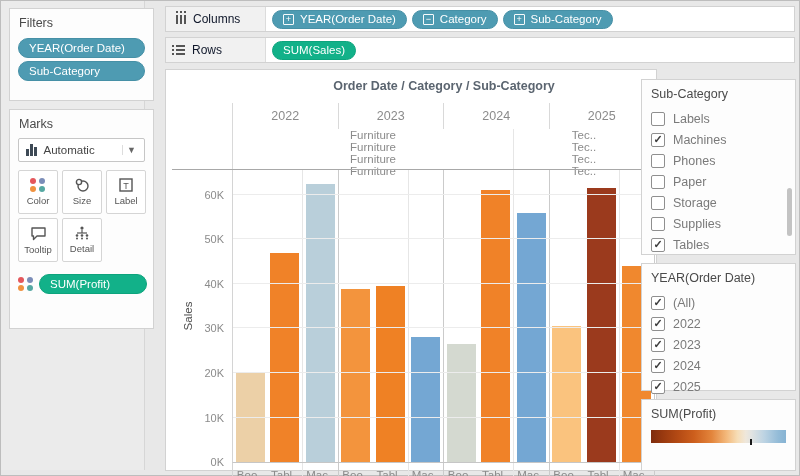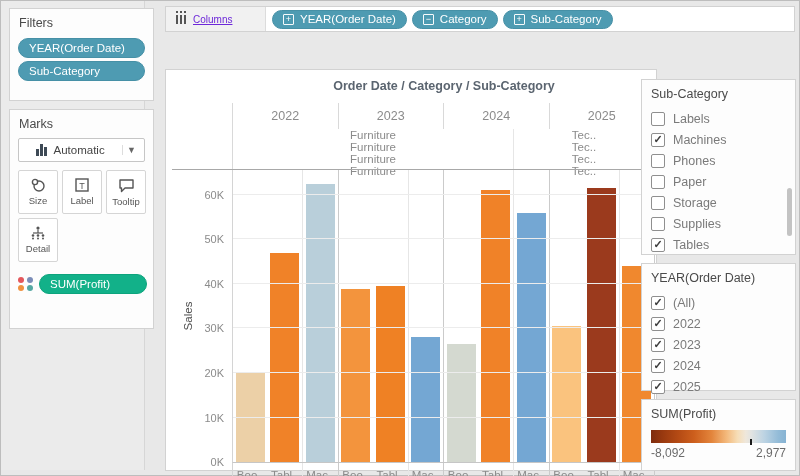--- a/index.html
+++ b/index.html
@@ -16,37 +16,37 @@
 
   
   .sidebar { position:absolute; left:0; top:0; width:144px; height:469px; background:#ebebeb; border-right:1px solid #d6d6d6; }
   .filters-card { left:8px; top:7px; width:145px; height:93px; }
   .pill { display:flex; align-items:center; height:20px; border-radius:10px; color:#fff; font-size:11.5px; padding:0 10px; white-space:nowrap; }
   .pill.dim { background:#4e9bb2; border:1px solid #4690a6; }
   .pill.meas { background:#12b189; border:1px solid #0da47d; }
   .filters-card .pill { margin:3px 8px 0 8px; }
 
   .marks-card { left:8px; top:108px; width:145px; height:220px; }
-  .marktype { display:flex; align-items:center; margin:2px 8px 8px 8px; height:24px; border:1px solid #c6c6c6; background:#fff; border-radius:2px; padding:0 4px 0 17px; }
+  .marktype { display:flex; align-items:center; margin:2px 8px 8px 8px; height:24px; border:1px solid #c6c6c6; background:#fff; border-radius:2px; padding:0 4px 0 7px; }
   .marktype-label { font-size:11.5px; color:#444; flex:1; margin-left:7px; }
   .caret-box { border-left:1px solid #ddd; padding:0 4px; color:#666; font-size:9px; }
   .minibar { display:flex; align-items:flex-end; gap:1.5px; height:12px; }
   .minibar i { width:2.5px; background:#3e4a56; display:block; }
   .marks-grid { display:flex; flex-wrap:wrap; gap:4px; margin:0 8px; width:130px; }
   .mark-btn { width:40px; height:44px; border:1px solid #d5d5d5; background:#fff; border-radius:2px; display:flex; flex-direction:column; align-items:center; justify-content:center; gap:3px; }
   .mark-btn span { font-size:9.5px; color:#555; }
   .enc-row { display:flex; align-items:center; gap:5px; margin:12px 6px 0 8px; }
   .dots4 { display:grid; grid-template-columns:7px 7px; grid-gap:2px; }
   .dots4 i { width:6px; height:6px; border-radius:50%; display:block; }
   .enc-row .pill { flex:1; }
 
   
   .shelf { position:absolute; left:164px; width:630px; height:26px; background:#fff; border:1px solid #d2d2d2; display:flex; align-items:center; }
   .shelf-label { width:100px; align-self:stretch; background:#f1f1f1; border-right:1px solid #dcdcdc; display:flex; align-items:center; gap:7px; padding-left:10px; }
-  .shelf-label span { font-size:10px; color:#6d28d9;text-decoration:underline; }
+  .shelf-label span { font-size:12px; color:#0f172a; }
   .shelf-pills { display:flex; align-items:center; gap:5px; padding-left:6px; }
   .shelf-pills .pill { height:19px; }
   .pm-box { width:11px; height:11px; border:1px solid rgba(255,255,255,.95); border-radius:1px; font-size:9px; line-height:9px; display:flex; align-items:center; justify-content:center; margin-right:6px; color:#fff; }
   .col-icon { display:flex; gap:2px; align-items:flex-end; }
   .col-icon i { display:block; width:2px; height:9px; background:#555; position:relative; }
   .col-icon i:before { content:""; position:absolute; top:-4px; left:0; width:2px; height:2px; background:#555; }
   .row-icon { display:flex; flex-direction:column; gap:2px; }
   .row-icon i { display:block; width:9px; height:2px; background:#555; position:relative; }
   .row-icon i:before { content:""; position:absolute; left:-4px; top:0; width:2px; height:2px; background:#555; }
 
@@ -115,20 +115,29 @@
         <span class="minibar">
             <i style="height:7px"></i>
             <i style="height:12px"></i>
             <i style="height:9px"></i>
           </span>
         <span class="marktype-label">Automatic</span>
         <span class="caret-box">▼</span>
       </div>
       <div class="marks-grid">
         <div class="mark-btn">
+          <span class="dots4">
+              <i style="background:#e4575c"></i>
+              <i style="background:#7b8db8"></i>
+              <i style="background:#f0923f"></i>
+              <i style="background:#55a8a2"></i>
+            </span>
+          <span>Color</span>
+        </div>
+        <div class="mark-btn">
           <svg width="16" height="14" viewBox="0 0 16 14">
             <circle cx="9" cy="8" r="5" fill="none" stroke="#555" stroke-width="1.4"></circle>
             <circle cx="5" cy="4" r="2.6" fill="#fff" stroke="#555" stroke-width="1.4"></circle>
           </svg>
           <span>Size</span>
         </div>
         <div class="mark-btn">
           <svg width="14" height="14" viewBox="0 0 14 14">
             <rect x="1" y="1" width="12" height="12" fill="none" stroke="#555" stroke-width="1.4"></rect>
             <text x="7" y="10.5" font-size="9" text-anchor="middle" fill="#555" font-family="Liberation Sans, sans-serif">T</text>
@@ -185,20 +194,35 @@
         <div class="pill dim">
           <span class="pm-box">−</span>
           <span>Category</span>
         </div>
         <div class="pill dim">
           <span class="pm-box">+</span>
           <span>Sub-Category</span>
         </div>
       </div>
   </div>
+  <div class="shelf" style="top:36px;">
+    <div class="shelf-label">
+      <span class="row-icon">
+          <i></i>
+          <i></i>
+          <i></i>
+        </span>
+      <span>Rows</span>
+    </div>
+    <div class="shelf-pills">
+        <div class="pill meas">
+          <span>SUM(Sales)</span>
+        </div>
+      </div>
+  </div>
 
   <div class="card chart-card">
     <div class="chart-title">Order Date / Category / Sub-Category</div>
     <div class="hdr-years">
         <div class="cell">2022</div>
         <div class="cell">2023</div>
         <div class="cell">2024</div>
         <div class="cell">2025</div>
       </div>
     <div class="hdr-cats">
@@ -399,19 +423,15 @@
             <span class="lbl">2025</span>
           </div>
         </div>
     </div>
     <div class="card legend-card profit-card">
       <div class="card-title">SUM(Profit)</div>
       <div class="grad-wrap">
         <div class="gradient"></div>
         <div class="grad-tick" style="left: 73%;"></div>
       </div>
-      <div class="grad-labels">
-        <span>-8,092</span>
-        <span>2,977</span>
-      </div>
     </div>
   </div>
 </div>
 
 </body></html>

